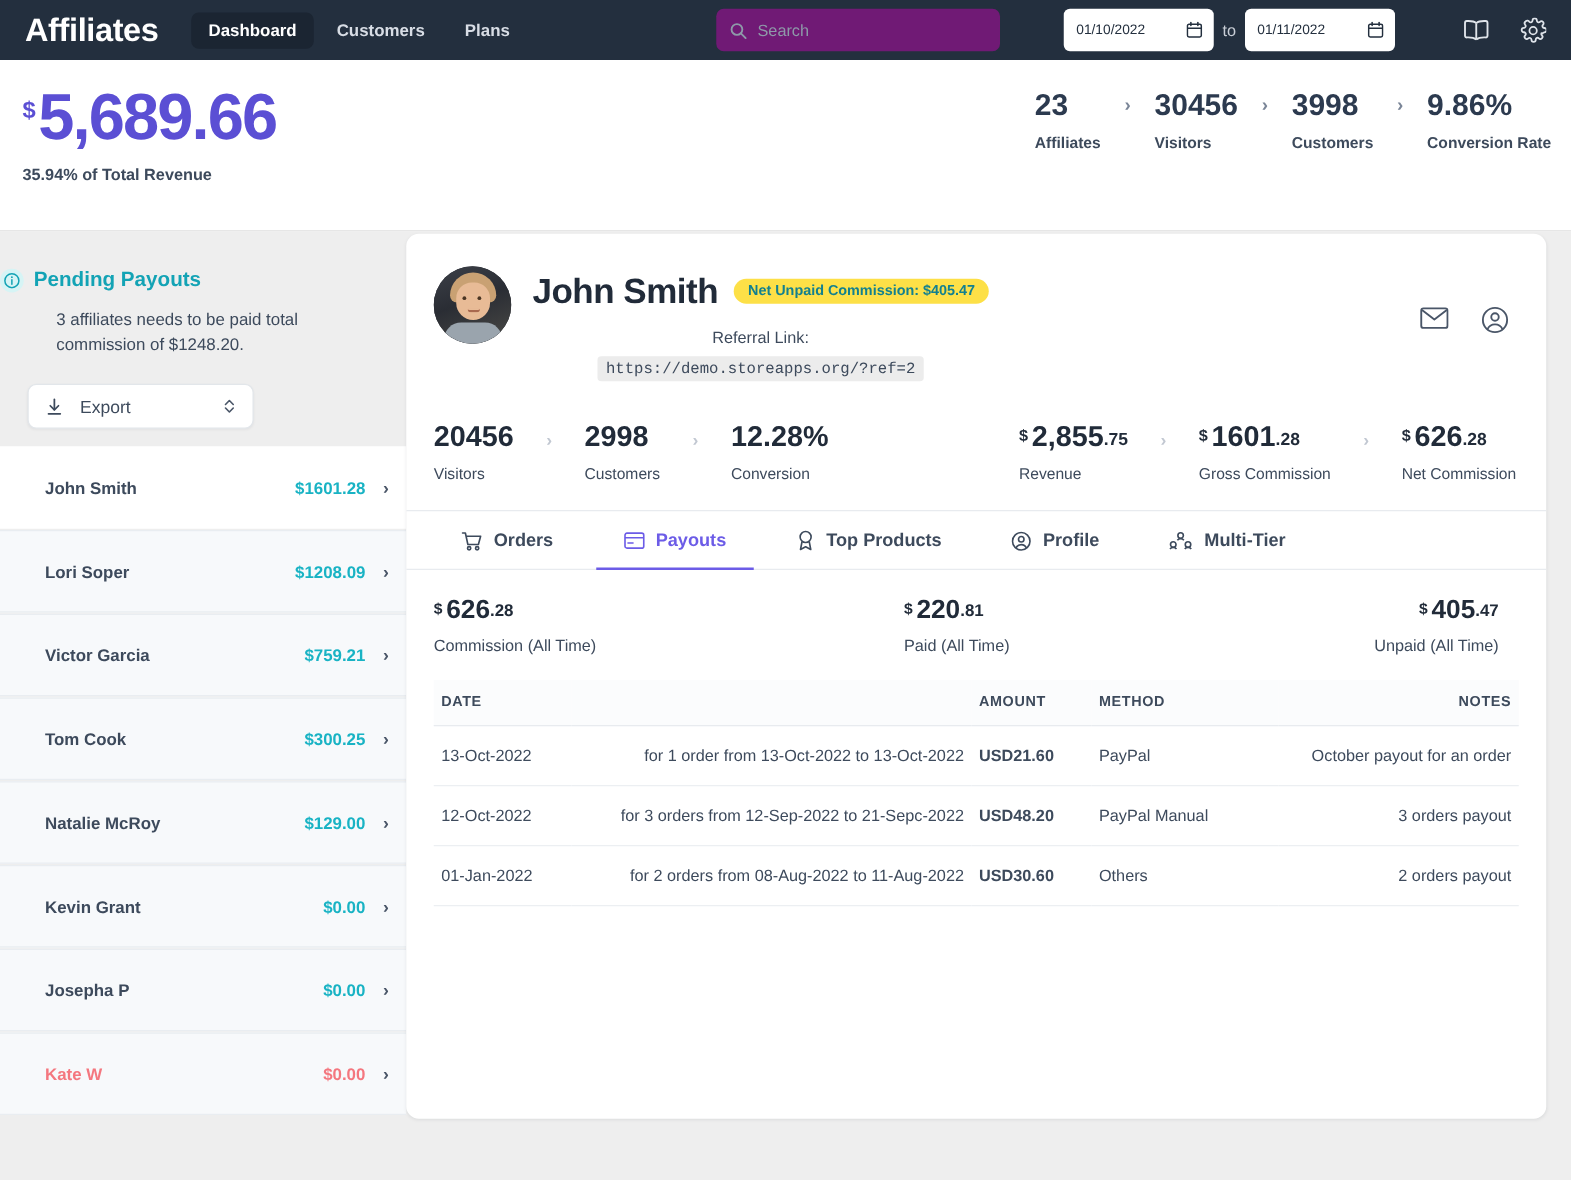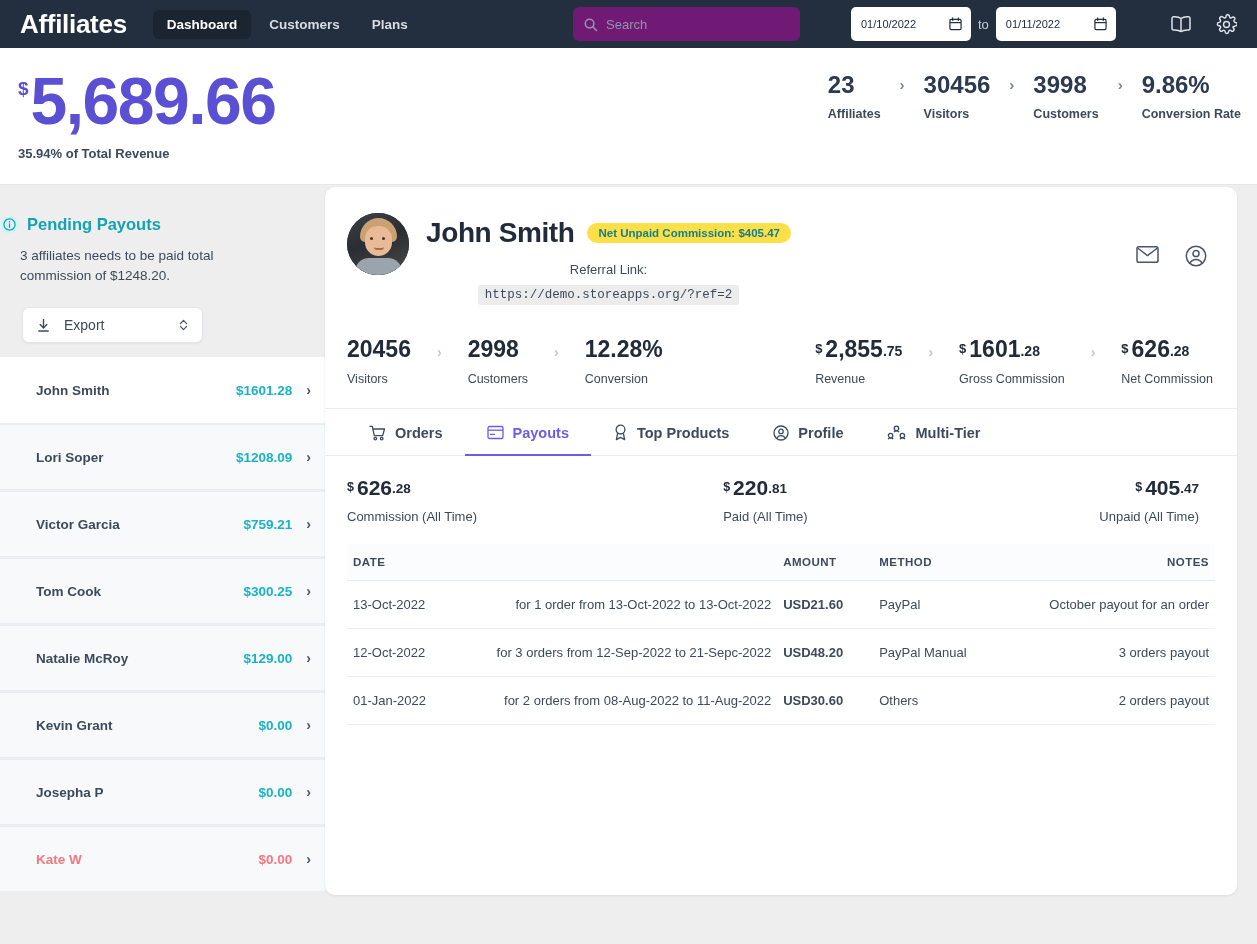--- a/index.html
+++ b/index.html
@@ -63,21 +63,21 @@
     height: 137px; background: #ffffff;
     position: relative;
     border-bottom: 1px solid #e6e6e6;
   }
   .hero-left { position: absolute; left: 18px; top: 20px; }
   .hero-amount {
     color: #5b4fd4; font-weight: bold; line-height: 1;
     display: flex; align-items: flex-start;
   }
   .hero-amount .cur { font-size: 19px; margin-top: 11px; margin-right: 2px; }
-  .hero-amount .num { font-size: 66px; letter-spacing: -1.5px; }
+  .hero-amount .num { font-size: 52px; letter-spacing: -1.5px; }
   .hero-sub {
     margin-top: 12px; font-size: 13px; font-weight: bold; color: #3d4a5c;
   }
 
   .hero-right {
     position: absolute; right: 16px; top: 24px;
     display: flex; align-items: flex-start;
   }
   .hstat { text-align: left; padding: 0 0 0 0; }
   .hstat .v {
@@ -101,21 +101,21 @@
   .pp-title {
     display: flex; align-items: center; gap: 8px;
     color: #13a3b5; font-size: 16.5px; font-weight: bold;
   }
   .pp-info {
     width: 19px; height: 19px; border-radius: 50%;
     background: #d6f4f5; display: flex; align-items: center; justify-content: center;
     flex: none;
   }
   .pp-desc {
-    margin: 12px 0 0 20px; width: 235px;
+    margin: 12px 0 0 45px; width: 235px;
     font-size: 13.5px; line-height: 1.45; color: #3d4a5c;
   }
   .export-btn {
     margin: 22px 0 0 22px; width: 181px; height: 36px;
     background: #ffffff; border: 1px solid #e2e6ea; border-radius: 7px;
     display: flex; align-items: center; padding: 0 13px;
     box-shadow: 0 1px 2px rgba(16,24,40,.05);
     cursor: pointer;
   }
   .export-btn .lbl {
@@ -198,21 +198,21 @@
   .sstat .v .cur { font-size: 13px; margin-top: 5px; margin-right: 3px; font-weight: bold; }
   .sstat .v .dec { font-size: 14px; margin-top: 7px; font-weight: bold; }
   .sstat .l { font-size: 12.5px; color: #3d4a5c; margin-top: 10px; white-space: nowrap; }
   .schev { color: #c2c8d2; font-size: 14px; font-weight: bold; margin: 7px 26px 0 26px; }
   .strip-gap { flex: 1; }
 
   
   .tabs {
     display: flex; align-items: center;
     padding: 0 22px; border-bottom: 1px solid #e8ebef;
-    gap: 0;
+    gap: 12px;
   }
   .tab {
     display: flex; align-items: center; gap: 9px;
     padding: 15px 22px 13px 22px;
     font-size: 14.5px; font-weight: bold; color: #3d4a5c;
     cursor: pointer; border-bottom: 2.5px solid transparent;
     margin-bottom: -1px; white-space: nowrap;
   }
   .tab.active { color: #6c5ce7; border-bottom-color: #6c5ce7; }
   .tab svg { display: block; }

